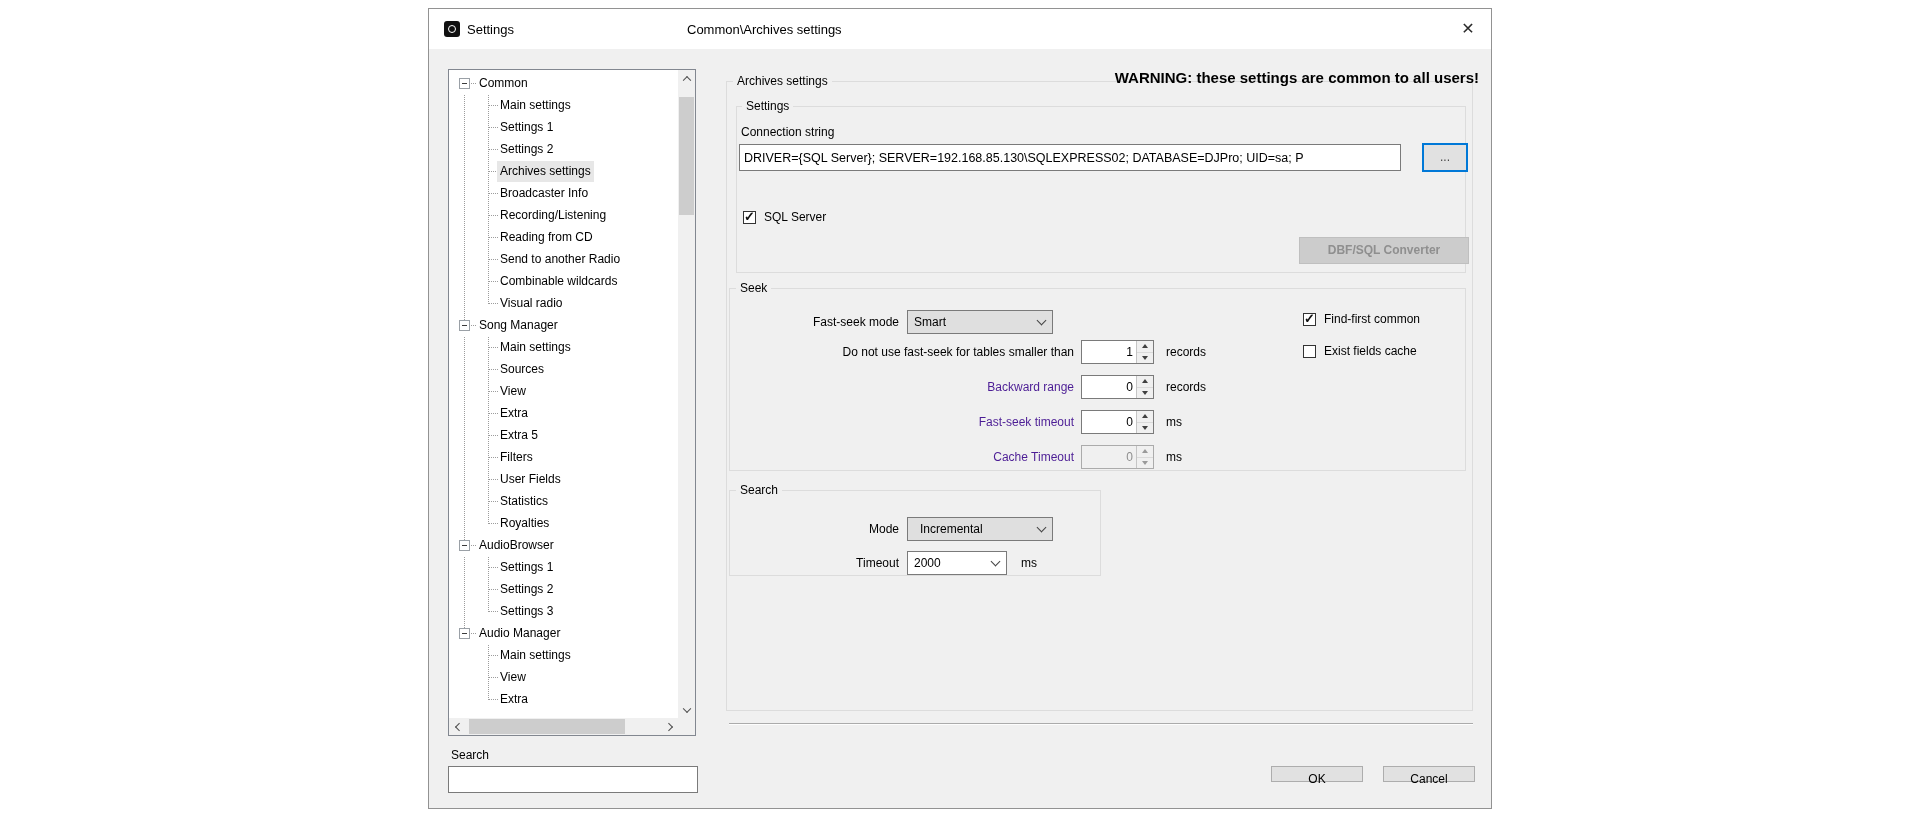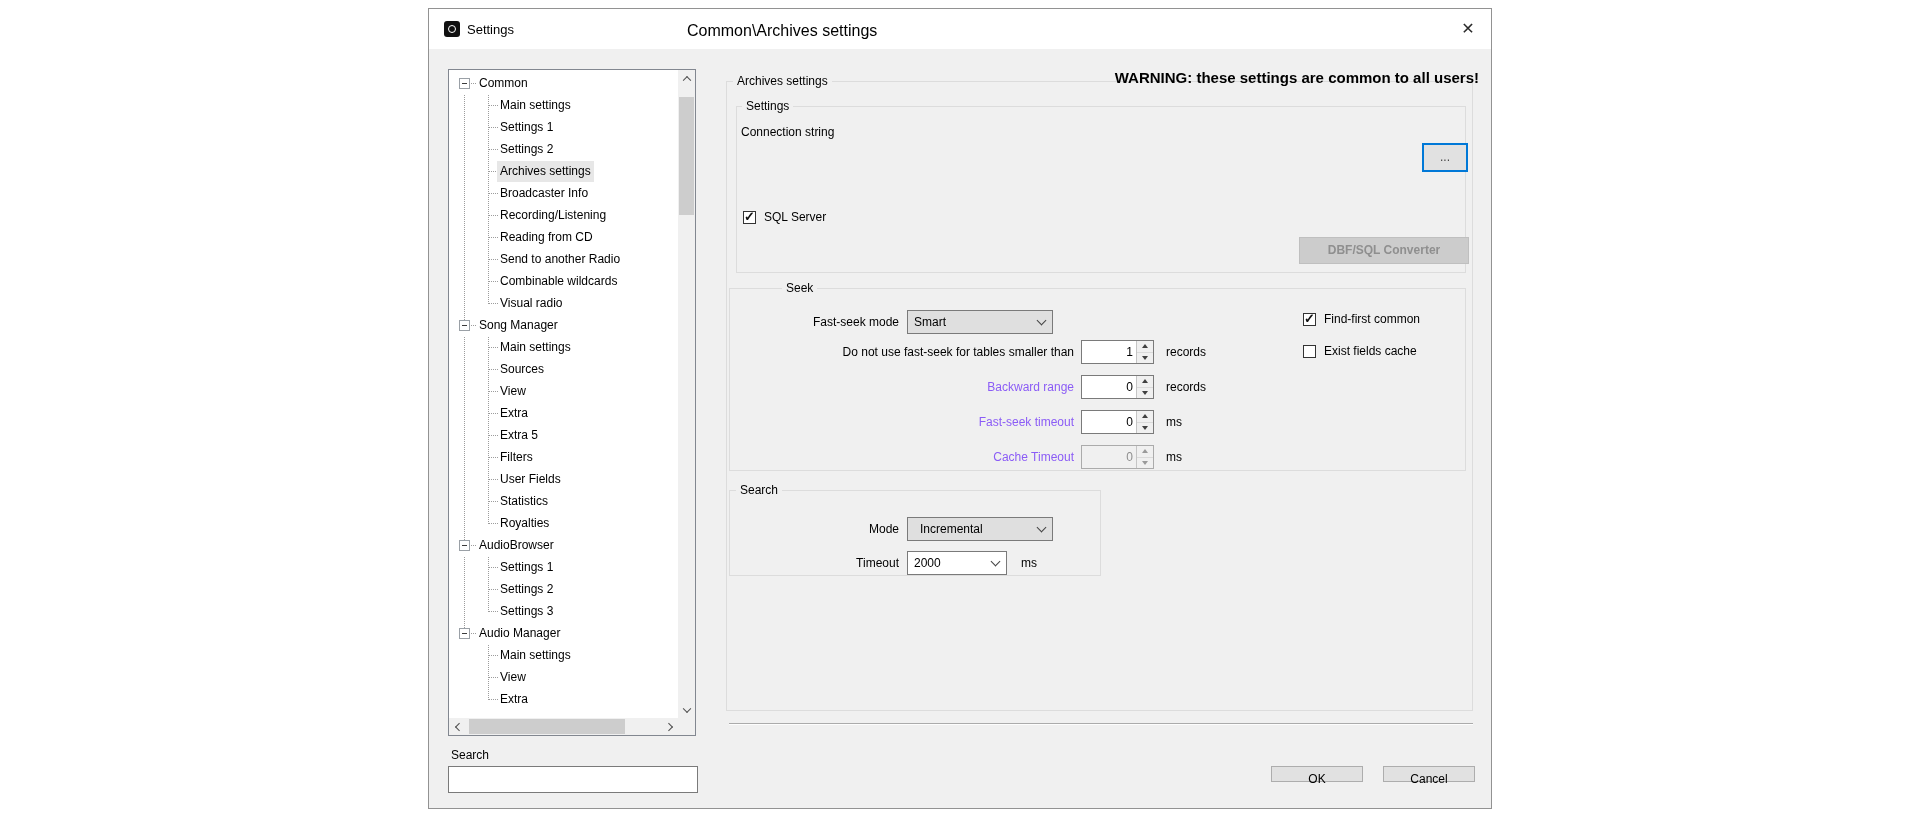--- a/index.html
+++ b/index.html
@@ -9,21 +9,21 @@
 
   .dialog { position:absolute; left:428px; top:8px; width:1064px; height:801px;
             background:#f0f0f0; border:1px solid #929292; }
 
   
   .titlebar { position:absolute; left:0; top:0; width:100%; height:40px; background:#fff; }
   .appicon { position:absolute; left:15px; top:12px; width:16px; height:16px; background:#101010; border-radius:3px; }
   .appicon::after { content:''; position:absolute; left:4px; top:4px; width:6px; height:6px;
                     border:1.5px solid #fff; border-radius:50%; }
   .win-title { position:absolute; left:38px; top:13px; font-size:13px; }
-  .win-path  { position:absolute; left:258px; top:13px; font-size:16px; }
+  .win-path  { position:absolute; left:258px; top:13px; font-size:13px; }
   .close-btn { position:absolute; left:1020px; top:4px; width:38px; height:32px; text-align:center;
                line-height:32px; font-size:16px; color:#2b2b2b; cursor:default; }
 
   
   .tree { position:absolute; left:19px; top:60px; width:248px; height:667px;
           background:#fff; border:1px solid #828790; }
   .tree-inner { position:absolute; left:0; top:3px; right:18px; bottom:18px; overflow:hidden; }
   .trow { position:relative; height:22px; line-height:21px; white-space:nowrap; }
   .expbox { position:absolute; left:10px; top:5px; width:11px; height:11px;
             background:#fff; border:1px solid #9aa0a6; }
@@ -88,23 +88,23 @@
   .cb.checked::after { content:'✓'; position:absolute; left:0px; top:-3px; font-size:13px;
                        font-weight:bold; color:#111; }
   .cb-sql { left:314px; top:202px; }
   .lbl { position:absolute; }
   .l-sql { left:335px; top:201px; }
   .dbf-btn { position:absolute; left:870px; top:228px; width:170px; height:27px;
              background:#cccccc; border:1px solid #bfbfbf; color:#8f8f8f;
              text-align:center; line-height:25px;font-weight:bold; }
 
   .g-seek { left:300px; top:279px; width:737px; height:183px; }
-  .l-seek { left:307px; top:272px;margin-left:46px; }
+  .l-seek { left:307px; top:272px; }
   .rlabel { position:absolute; text-align:right; }
-  .gray { color:#8b5cf6; }
+  .gray { color:#4c1d95; }
 
   .combo { position:absolute; height:24px; border:1px solid #7a7a7a; background:#dfdfdf;
            line-height:22px; padding:0 20px 0 6px; }
   .combo.white { background:#fff; }
   .chev { position:absolute; right:7px; top:50%; width:7px; height:7px;
           border-right:1.4px solid #444; border-bottom:1.4px solid #444;
           transform:translateY(-72%) rotate(45deg); }
 
   .spin { position:absolute; width:73px; height:24px; border:1px solid #7a7a7a; background:#fff; display:flex; }
   .spin-val { flex:1; text-align:right; line-height:22px; padding-right:3px; }
@@ -198,20 +198,21 @@
     <div class="btn btn-ok">OK</div>
     <div class="btn btn-cancel">Cancel</div>
 
     <div class="group g-outer"></div>
     <div class="group-label l-outer">Archives settings</div>
     <div class="warning">WARNING: these settings are common to all users!</div>
 
     <div class="group g-settings"></div>
     <div class="group-label l-settings">Settings</div>
     <div class="conn-label">Connection string</div>
+    <input class="conn-input" value="DRIVER={SQL Server}; SERVER=192.168.85.130\SQLEXPRESS02; DATABASE=DJPro; UID=sa; P" style="">
     <div class="browse-btn">...</div>
     <span class="cb checked cb-sql"></span>
     <span class="lbl l-sql">SQL Server</span>
     <div class="dbf-btn">DBF/SQL Converter</div>
 
     <div class="group g-seek"></div>
     <div class="group-label l-seek">Seek</div>
 
     <div class="rlabel" style="left:300px;top:306px;width:170px;">Fast-seek mode</div>
     <div class="combo" style="left:478px;top:301px;width:146px;">

